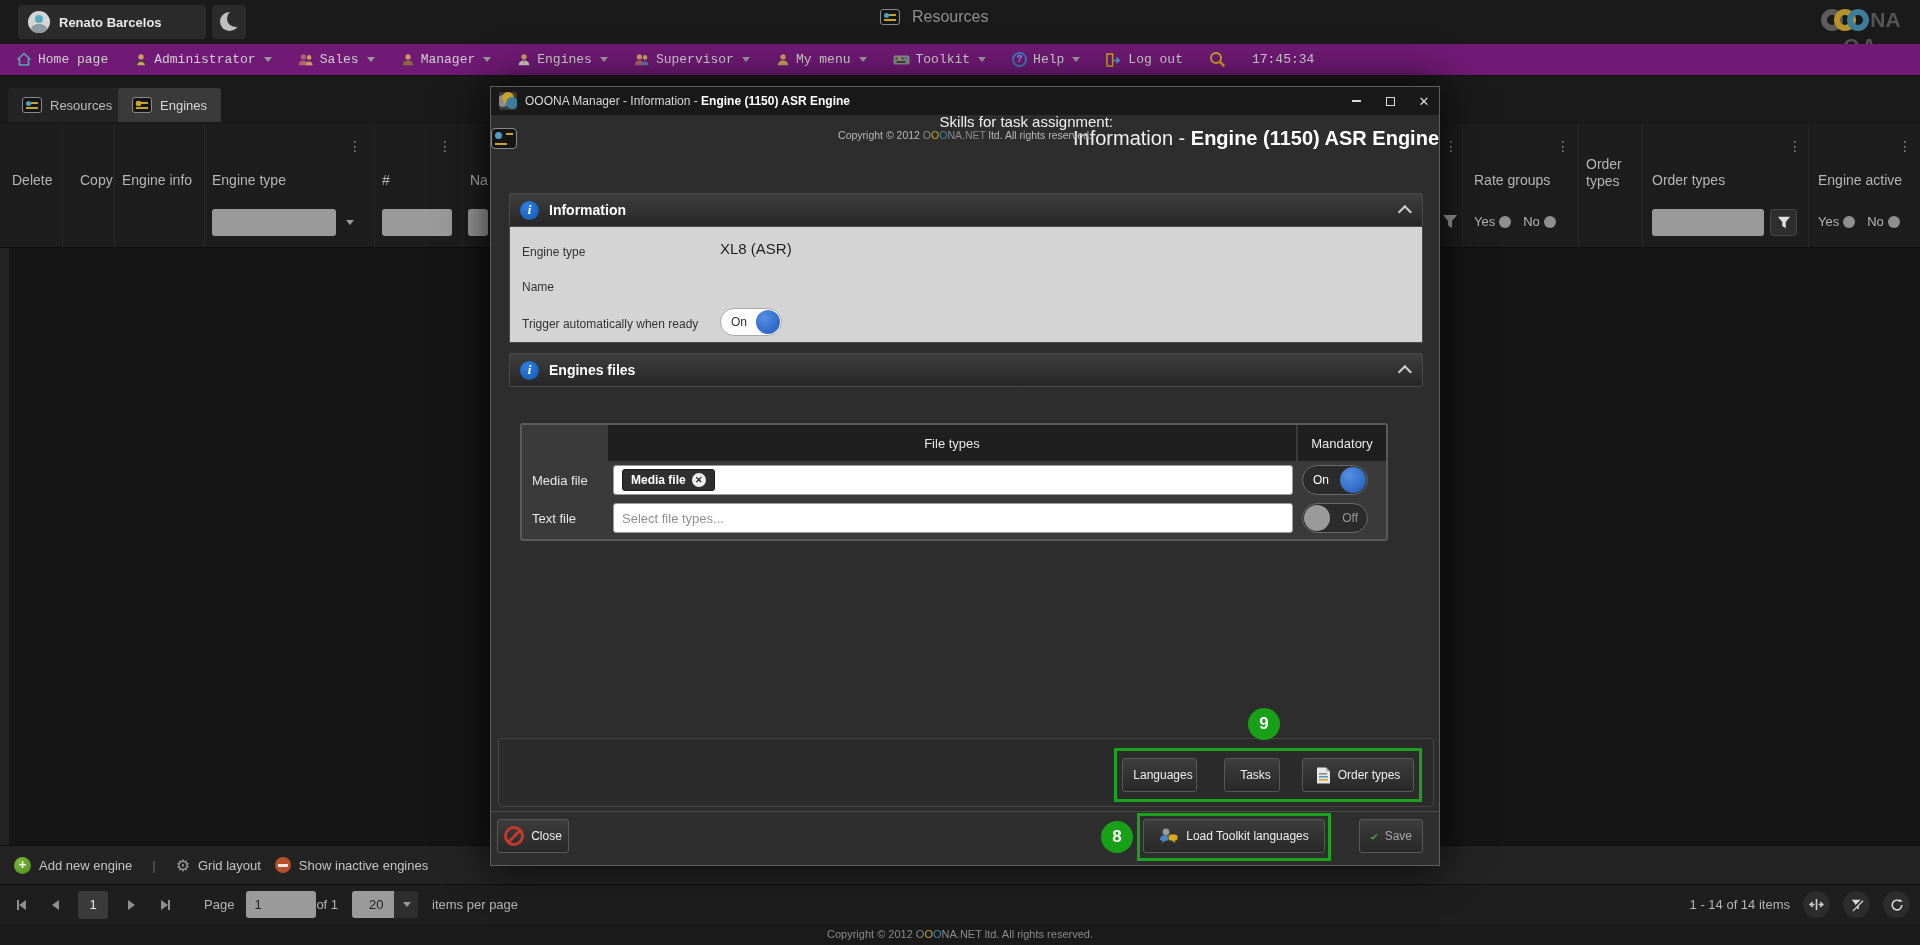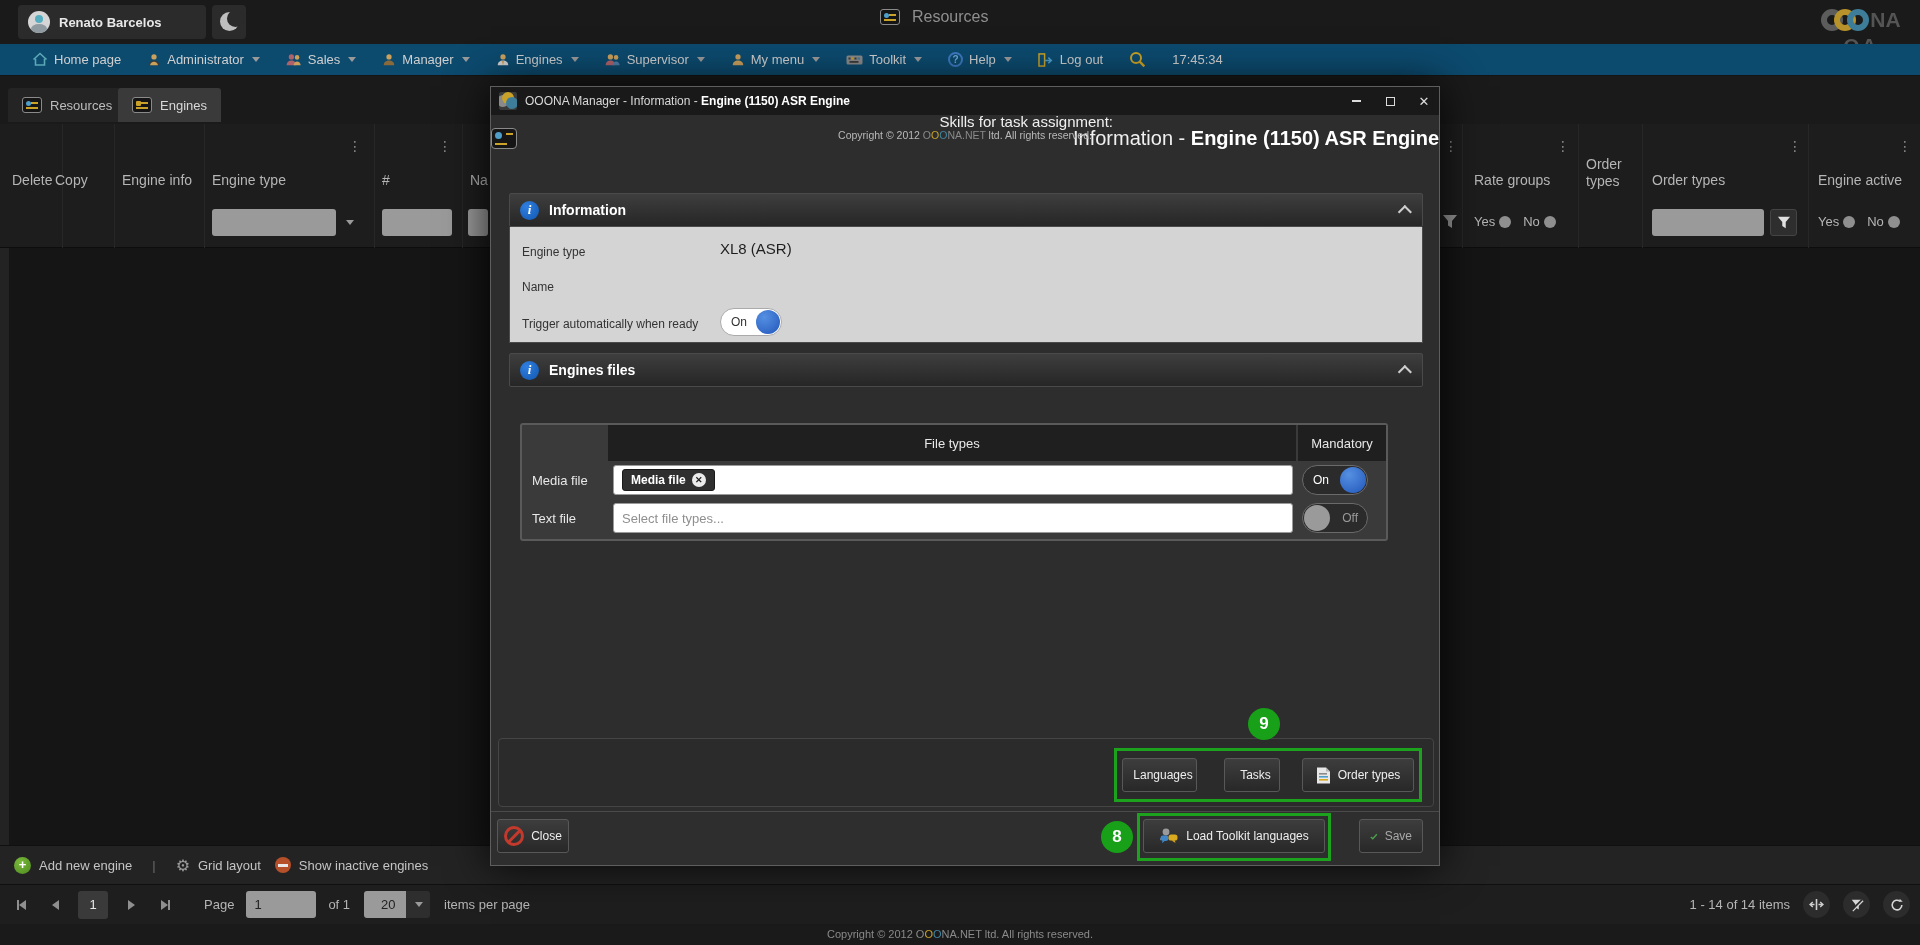--- a/index.html
+++ b/index.html
@@ -31,22 +31,22 @@
   
   .logo { position:absolute; left:1808px; top:8px; width:106px; text-align:center; }
   .logo-row { display:flex; align-items:center; justify-content:center; }
   .ring { width:22px; height:22px; border-radius:50%; border:6px solid #5c5c5c; }
   .ring.g { border-color:#b8922a; margin-left:-9px; }
   .ring.b { border-color:#3e7d99; margin-left:-9px; }
   .logo-na { font-size:21px; font-weight:900; color:#545454; letter-spacing:0px; margin-left:1px; }
   .logo-qa { font-size:21px; font-weight:900; color:#545454; letter-spacing:2px; margin-top:2px; }
 
   
-  .navbar { position:absolute; left:0; top:44px; width:1920px; height:32px; background:#0c4a6e; border-bottom:1px solid #141414;
-            display:flex; align-items:center; gap:26px; padding-left:32px; font-size:13px; color:#cfcfcf; }
+  .navbar { position:absolute; left:0; top:44px; width:1920px; height:32px; background:#701a75; border-bottom:1px solid #141414;
+            display:flex; align-items:center; gap:26px; padding-left:16px; font-size:13px; color:#cfcfcf;font-family:Liberation Mono, monospace; }
   .nav-item { display:flex; align-items:center; gap:6px; cursor:pointer; white-space:nowrap; }
   .caret-down { width:0; height:0; border-left:4px solid transparent; border-right:4px solid transparent; border-top:5px solid #9a9a9a; margin-left:2px; }
   .nav-time { color:#cfcfcf; }
   .q-icon { width:15px; height:15px; border-radius:50%; border:2px solid #3d79c0; color:#6fa8dc; font-size:10px; font-weight:bold;
             display:flex; align-items:center; justify-content:center; }
 
   
   .tab { position:absolute; top:88px; height:34px; display:flex; align-items:center; gap:8px; padding:0 14px;
          font-size:13px; color:#bdbdbd; cursor:pointer; border-radius:3px 3px 0 0; }
   .tab.resources { left:8px; background:#242424; }
@@ -316,21 +316,21 @@
       <span class="colsep" style="left:114px"></span>
     <span class="colsep" style="left:204px"></span>
       <span class="colsep" style="left:374px"></span>
     <span class="colsep" style="left:462px"></span>
     <span class="colsep" style="left:1462px"></span>
       <span class="colsep" style="left:1578px"></span>
     <span class="colsep" style="left:1642px"></span>
       <span class="colsep" style="left:1808px"></span>
 
     <span class="colname" style="left:12px">Delete</span>
-    <span class="colname" style="left:55px">Copy</span>
+    <span class="colname" style="left:80px">Copy</span>
     <span class="colname" style="left:122px">Engine info</span>
     <span class="colname" style="left:212px">Engine type</span>
     <span class="kebab" style="left:348px">⋮</span>
     <span class="colname" style="left:382px">#</span>
     <span class="kebab" style="left:438px">⋮</span>
     <span class="colname" style="left:470px">Na</span>
 
     <span class="kebab" style="left:1444px">⋮</span>
     <span class="colname" style="left:1474px">Rate groups</span>
     <span class="kebab" style="left:1556px">⋮</span>
@@ -402,21 +402,21 @@
     <span class="pg-num" style="margin-left:10px">1</span>
     <span class="pg-btn" style="margin-left:10px">
         <span class="tri right"></span>
       </span>
     <span class="pg-btn" style="margin-left:8px">
         <span class="tri right"></span>
         <span class="bar"></span>
       </span>
     <span style="margin-left:26px">Page</span>
     <input class="pg-input" style="margin-left: 12px;" value="1">
-    <span style="margin-left:12px">of 1</span>
+    <span style="">of 1</span>
     <span class="pp-box" style="margin-left:14px">
       <span class="pp-val">20</span>
       <span class="pp-dd">
           <span class="caret-down"></span>
         </span>
     </span>
     <span style="margin-left:14px">items per page</span>
     <span style="margin-left:auto">1 - 14 of 14 items</span>
     <span class="round-btn">
       <svg width="15" height="11" viewBox="0 0 15 11">

